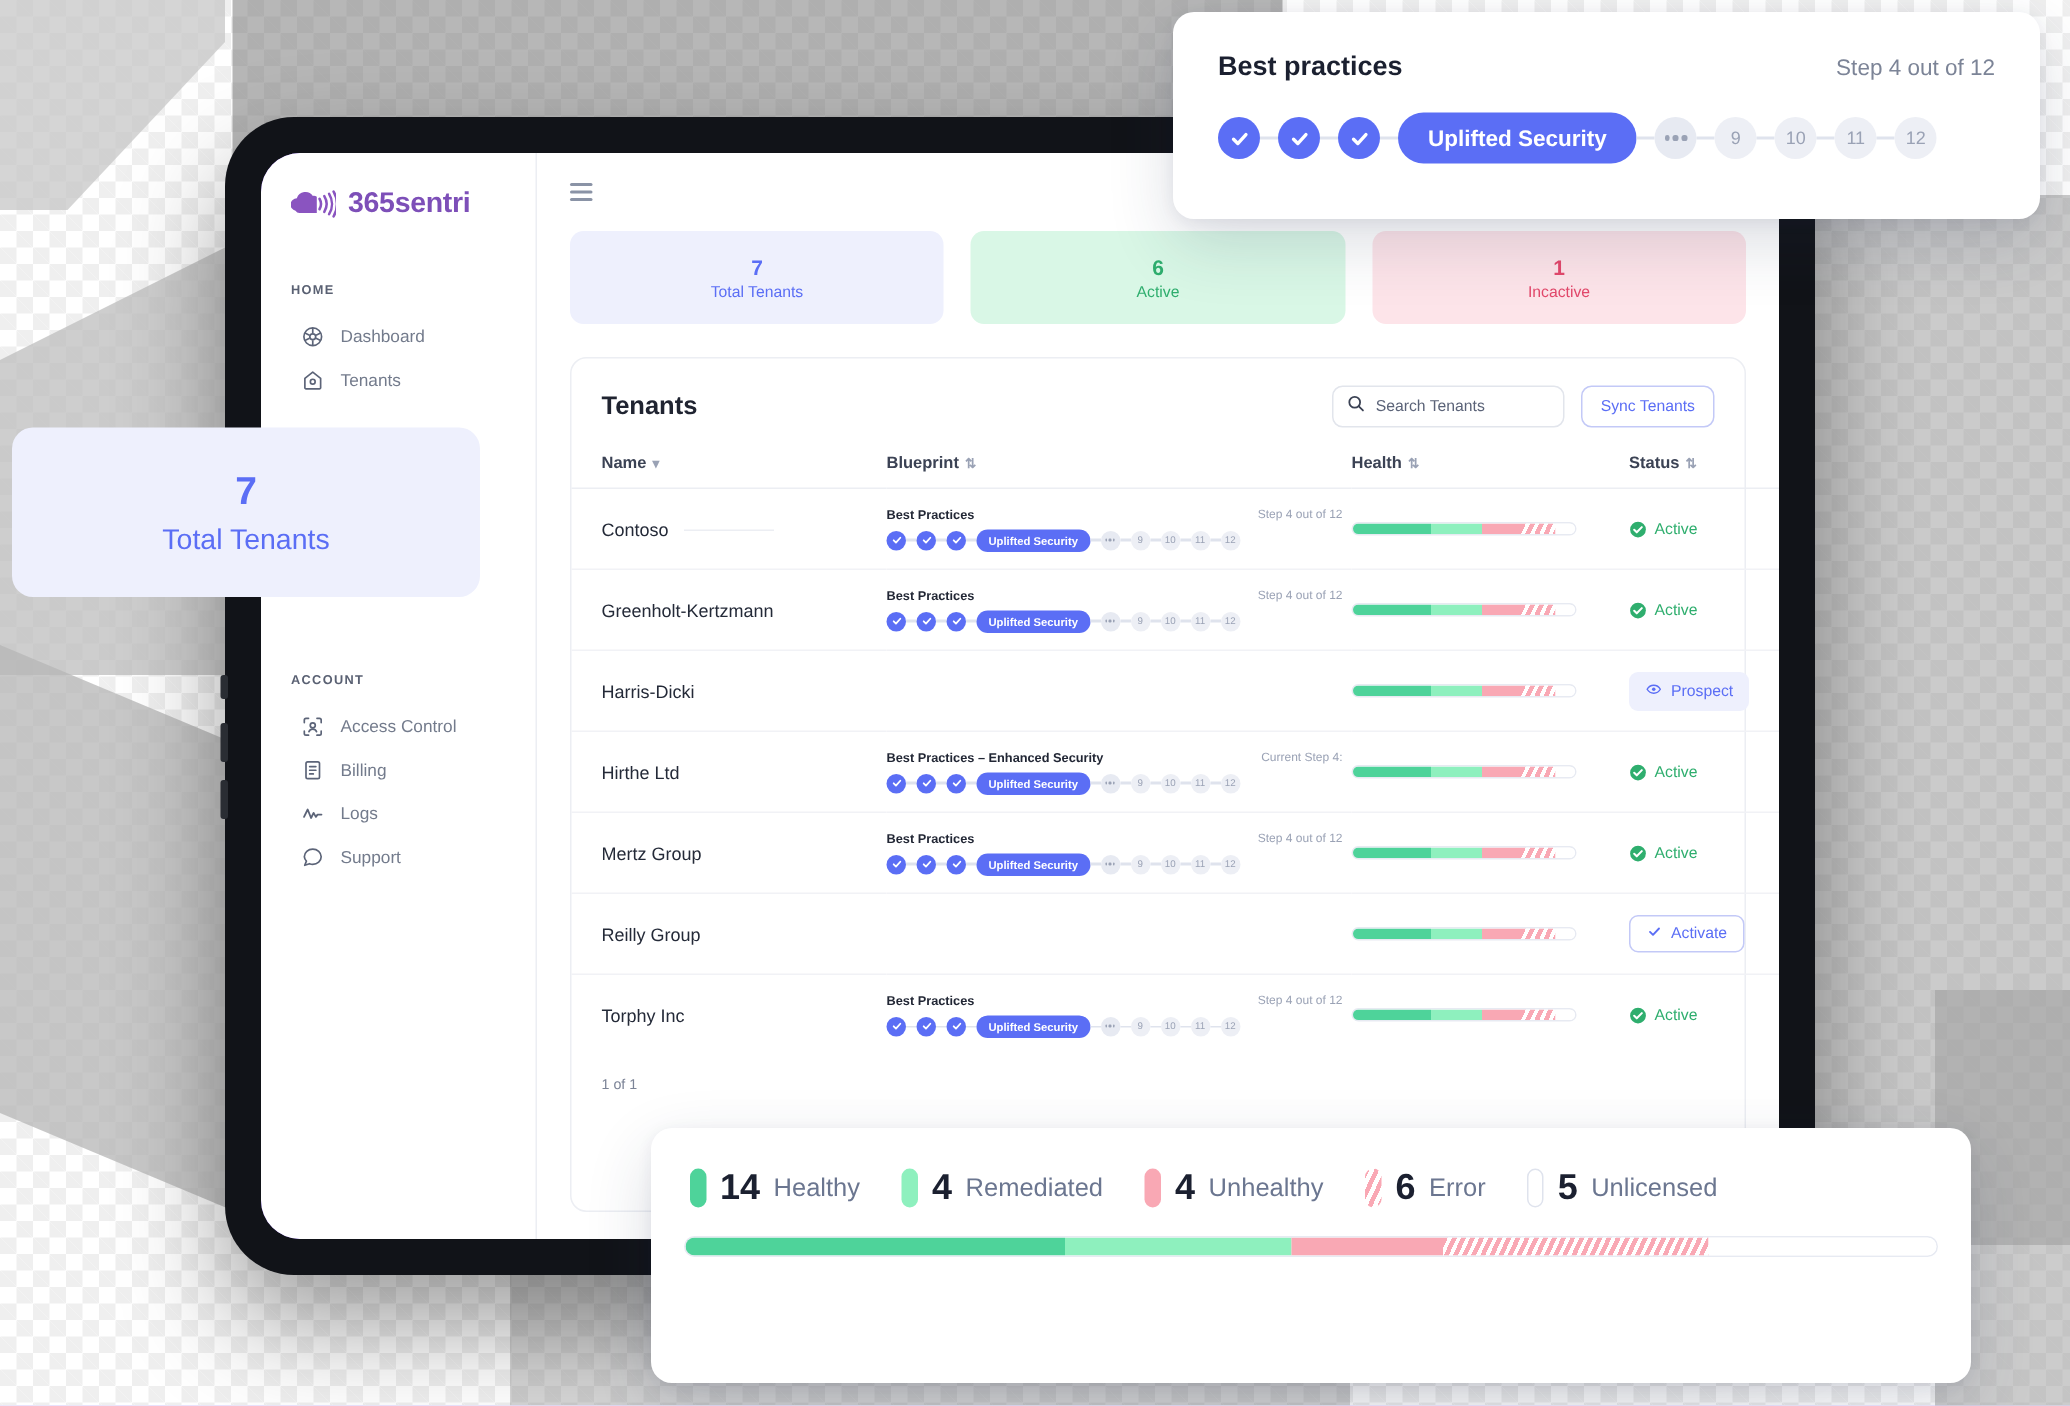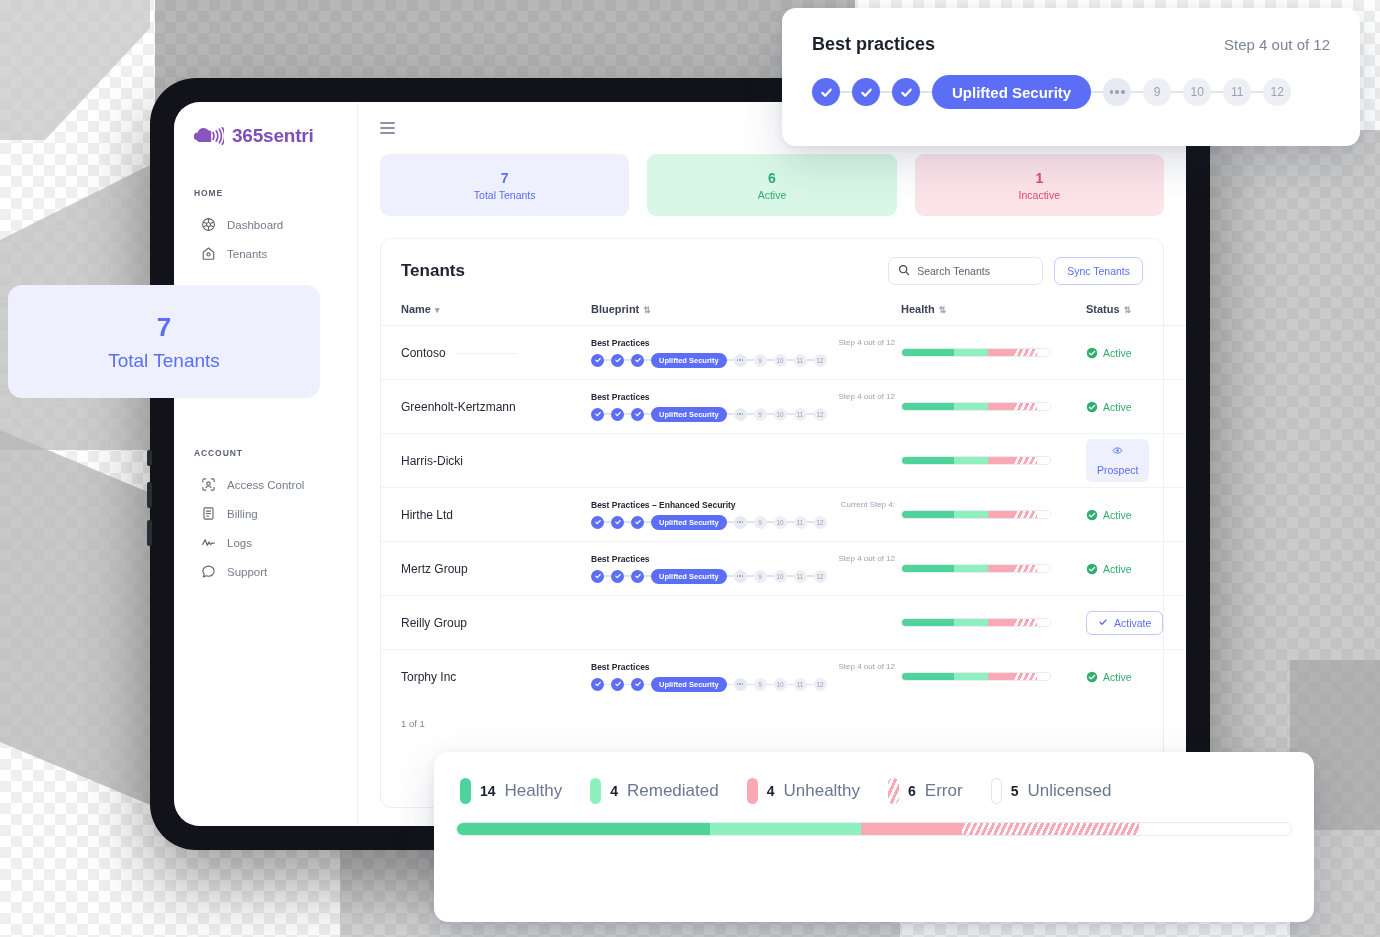--- a/index.html
+++ b/index.html
@@ -164,21 +164,21 @@
   .hs-unhealthy  { background:#f9a8b4; }
   .hs-error      { background: repeating-linear-gradient(115deg,#f9a8b4 0,#f9a8b4 3px,#ffffff 3px,#ffffff 5.5px); }
   .hs-unlic      { background:#ffffff; }
 
   
   .st-cell { display:flex; align-items:center; }
   .badge-active { display:flex; align-items:center; gap:5px; font-size:10.5px; color:#2fae6e; }
   .badge-active .chk { width:12px; height:12px; flex:0 0 12px; }
   .badge-prospect {
     display:flex; align-items:center; gap:6px; background:#eef0fd; color:#5b6ef5;
-    font-size:10.5px; border-radius:6px; padding: 6px 11px; flex-direction: column;
+    font-size:10.5px; border-radius:6px; padding: 6px 11px;
   }
   .btn-activate {
     display:flex; gap:6px; background:#fff; color:#5b6ef5;
     font-size:10.5px; border:1px solid #c3c9f7; border-radius:6px; padding: 5px 11px; cursor:pointer;
   }
   #pager { padding: 14px 0 0 20px; font-size: 9.5px; color:#7c8497; }
 
   
   .float-card {
     position:absolute; background:#fff; border-radius: 14px;
@@ -203,21 +203,21 @@
              box-shadow:none; }
   #tt-num { font-size: 26px; font-weight: 700; color:#5b6ef5; }
   #tt-lbl { font-size: 19px; color:#5b6ef5; }
 
   
   #ch-card { left: 434px; top: 752px; width: 880px; height: 170px; padding: 26px 22px; }
   #ch-title { font-size: 19px; font-weight: 700; color:#56698f; margin-bottom: 30px; }
   #ch-legend { display:flex; align-items:center; gap: 28px; margin-bottom: 18px; padding-left: 4px; }
   .ch-item { display:flex; align-items:center; gap: 9px; }
   .ch-swatch { width: 11px; height: 26px; border-radius: 999px; flex:0 0 11px; }
-  .ch-cnt { font-size: 14px; font-weight: 700; color:#1b2030; }
+  .ch-cnt { font-size: 24px; font-weight: 700; color:#1b2030; }
   .ch-lbl { font-size: 17px; color:#6b7690; }
   .sw-healthy    { background:#4ed39a; }
   .sw-remediated { background:#8ef0be; }
   .sw-unhealthy  { background:#f9a8b4; }
   .sw-error      { background: repeating-linear-gradient(115deg,#f9a8b4 0,#f9a8b4 3px,#ffffff 3px,#ffffff 6px); }
   .sw-unlic      { background:#ffffff; border:1px solid #dfe3ed; }
   #ch-bar { height: 14px; border-radius: 999px; overflow:hidden; display:flex;
             border:1px solid #e7eaf2; background:#fff; }
 </style>
 </head>

